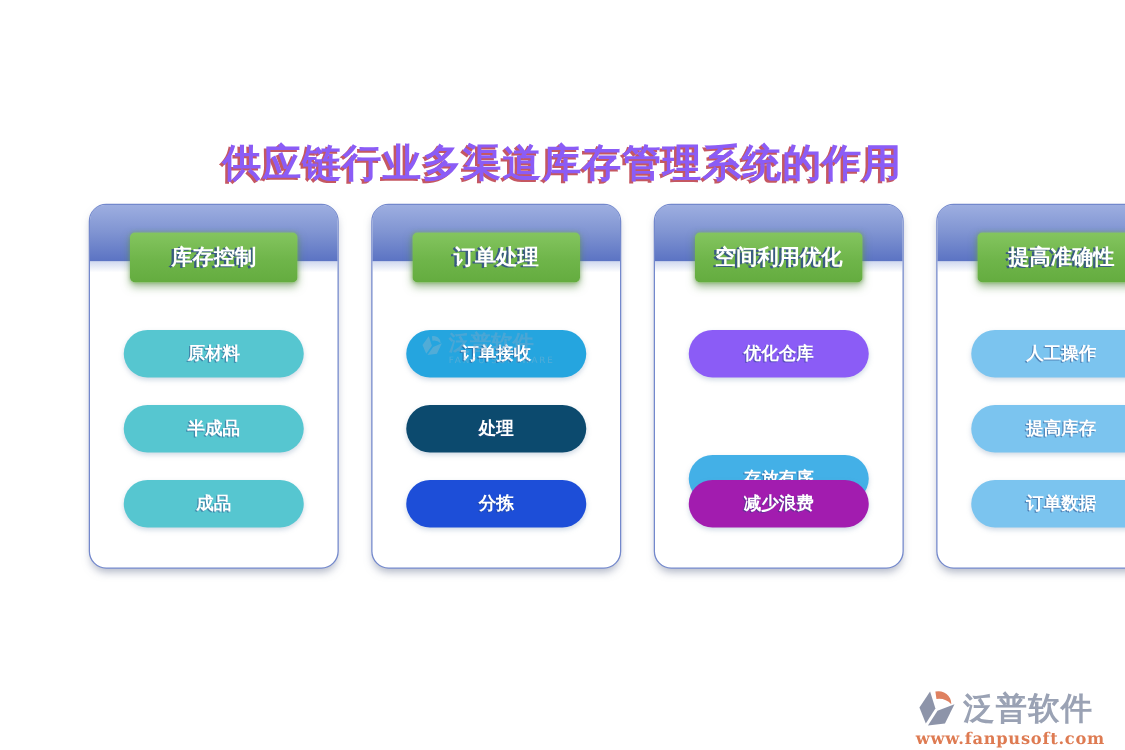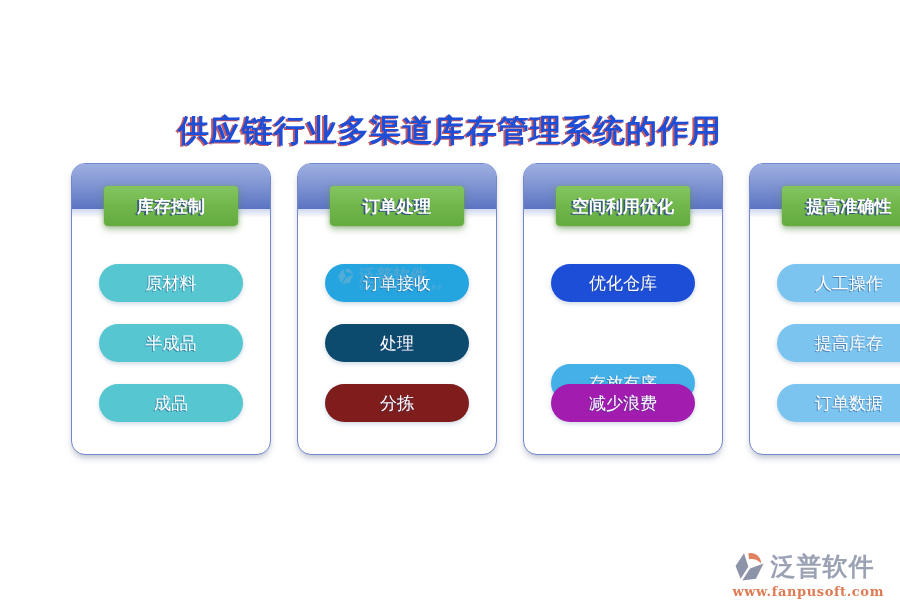--- a/index.html
+++ b/index.html
@@ -6,21 +6,21 @@
   body{
     width:900px;height:600px;position:relative;overflow:hidden;
     background:#ffffff;
     font-family:"DejaVu Sans","Liberation Sans",sans-serif;
   }
   .page-title{
     position:absolute;top:110px;left:0;width:900px;
     text-align:center;
     font-family:"DejaVu Serif","Liberation Serif",serif;
     font-size:31px;font-weight:bold;letter-spacing:1px;
-    color:#1d4ed8;
+    color:#8b5cf6;
     text-shadow:-2px 1px 0 rgba(178,32,46,0.75);
   }
   .cards-row{
     position:absolute;top:163px;left:40px;
     display:flex;gap:26px;padding-left:31px;
   }
   .card{
     position:relative;
     width:200px;height:292px;
     background:#ffffff;
@@ -49,21 +49,21 @@
     text-shadow:-2px 1px 0 rgba(47,74,140,0.85);
     white-space:nowrap;
     z-index:2;
     cursor:pointer;
   }
   .pill{
     position:absolute;left:50%;transform:translateX(-50%);
     width:144px;height:38px;line-height:38px;
     border-radius:19px;
     text-align:center;
-    color:#ffffff;font-size:17px;font-weight:normal;
+    color:#ffffff;font-size:14px;font-weight:bold;
     text-shadow:-1px 1px 0 rgba(40,70,130,0.5);
     box-shadow:0 2px 4px rgba(120,150,180,0.35);
     white-space:nowrap;
     cursor:pointer;
   }
   .pill-1{top:100px;}
   .pill-2{top:160px;}
   .pill-3{top:220px;}
   .watermark{
     position:absolute;top:266px;left:336px;
@@ -101,27 +101,27 @@
     <div class="pill pill-1" style="background: rgb(86, 198, 208);">原材料</div>
     <div class="pill pill-2" style="background: rgb(86, 198, 208);">半成品</div>
     <div class="pill pill-3" style="background: rgb(86, 198, 208);">成品</div>
   </div>
 
   <div class="card">
     <div class="card-band"></div>
     <div class="card-header-btn">订单处理</div>
     <div class="pill pill-1" style="background: rgb(37, 165, 223);">订单接收</div>
     <div class="pill pill-2" style="background: #0c4a6e;">处理</div>
-    <div class="pill pill-3" style="background: #7f1d1d;">分拣</div>
+    <div class="pill pill-3" style="background: #1d4ed8;">分拣</div>
   </div>
 
   <div class="card">
     <div class="card-band"></div>
     <div class="card-header-btn">空间利用优化</div>
-    <div class="pill pill-1" style="background: #1d4ed8;">优化仓库</div>
+    <div class="pill pill-1" style="background: #8b5cf6;">优化仓库</div>
     <div class="pill pill-2" style="background: rgb(67, 176, 231); margin-top: 40px;">存放有序</div>
     <div class="pill pill-3" style="background: #a21caf;">减少浪费</div>
   </div>
 
   <div class="card">
     <div class="card-band"></div>
     <div class="card-header-btn">提高准确性</div>
     <div class="pill pill-1" style="background: rgb(123, 196, 239);">人工操作</div>
     <div class="pill pill-2" style="background: rgb(123, 196, 239);">提高库存</div>
     <div class="pill pill-3" style="background: rgb(123, 196, 239);">订单数据</div>

